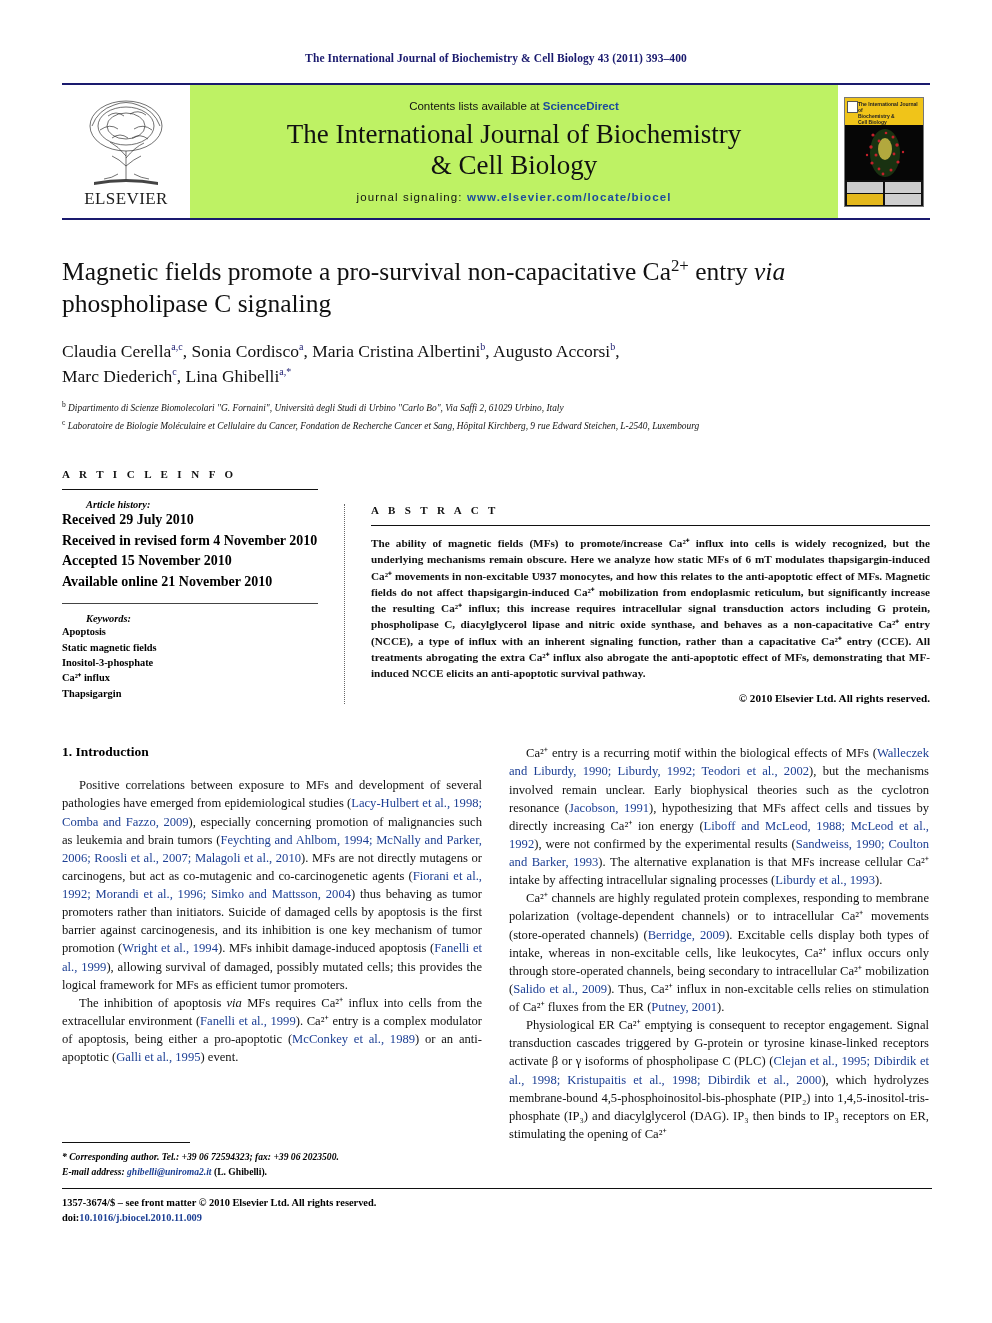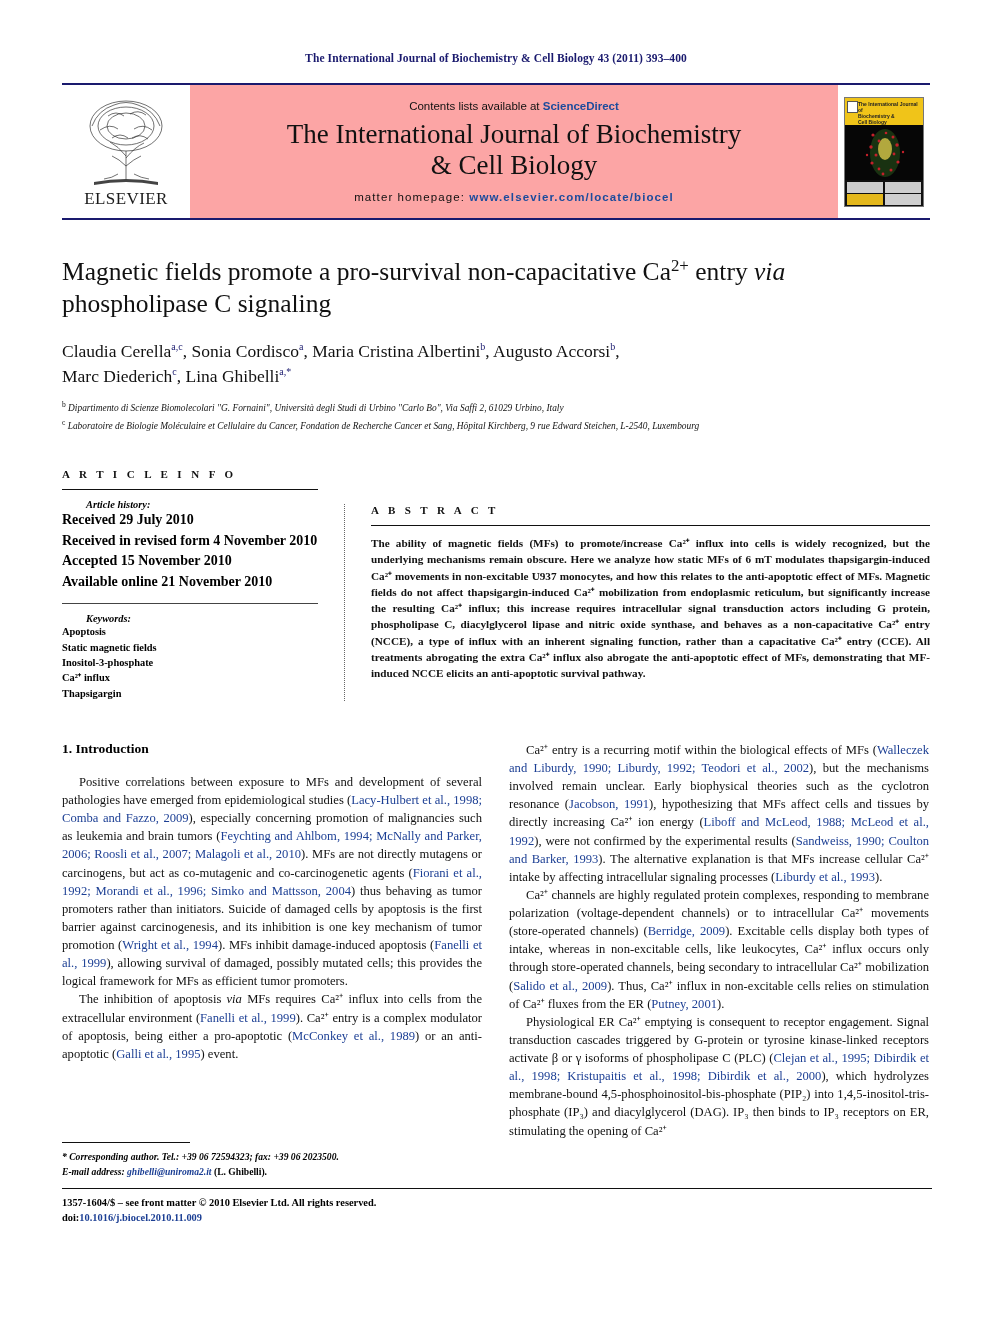--- a/index.html
+++ b/index.html
@@ -58,21 +58,21 @@
   .elsevier-word {
     font-family: "Liberation Serif", serif;
     font-size: 17px;
     letter-spacing: 0.4px;
     color: #1a1a1a;
     font-weight: 400;
     margin-top: 1px;
   }
   .masthead-center {
     flex: 1 1 auto;
-    background: #fca5a5;
+    background: #bef264;
     display: flex;
     flex-direction: column;
     align-items: center;
     justify-content: center;
     padding: 6px 0;
   }
   .contents-line {
     font-family: "Liberation Sans", sans-serif;
     font-size: 11.5px;
     color: #111;
@@ -280,21 +280,21 @@
 
     <div class="masthead-center">
       <div class="contents-line">
         <span>Contents lists available at </span><span class="sd">ScienceDirect</span>
       </div>
       <div class="journal-title">
         <div>The International Journal of Biochemistry</div>
         <div>&amp; Cell Biology</div>
       </div>
       <div class="homepage-line">
-        <span>matter homepage:</span>
+        <span>journal signaling:</span>
         <span class="url">www.elsevier.com/locate/biocel</span>
       </div>
     </div>
 
     <div class="cover-thumb">
       <div class="cover-img">
         <div class="cover-top"></div>
         <div class="cover-sq"></div>
         <div class="cover-top-txt">
           <div>The International Journal of</div>
@@ -371,20 +371,21 @@
       <div class="kw-line">Static magnetic fields</div>
       <div class="kw-line">Inositol-3-phosphate</div>
       <div class="kw-line">Ca²⁺ influx</div>
       <div class="kw-line">Thapsigargin</div>
     </div>
 
     <div class="col-abs vline" style="padding-left:26px;margin-top:36px;">
       <div class="sec-head">A B S T R A C T</div>
       <div class="rule"></div>
       <div class="abstract-text">The ability of magnetic fields (MFs) to promote/increase Ca²⁺ influx into cells is widely recognized, but the underlying mechanisms remain obscure. Here we analyze how static MFs of 6 mT modulates thapsigargin-induced Ca²⁺ movements in non-excitable U937 monocytes, and how this relates to the anti-apoptotic effect of MFs. Magnetic fields do not affect thapsigargin-induced Ca²⁺ mobilization from endoplasmic reticulum, but significantly increase the resulting Ca²⁺ influx; this increase requires intracellular signal transduction actors including G protein, phospholipase C, diacylglycerol lipase and nitric oxide synthase, and behaves as a non-capacitative Ca²⁺ entry (NCCE), a type of influx with an inherent signaling function, rather than a capacitative Ca²⁺ entry (CCE). All treatments abrogating the extra Ca²⁺ influx also abrogate the anti-apoptotic effect of MFs, demonstrating that MF-induced NCCE elicits an anti-apoptotic survival pathway.</div>
+      <div class="copyright">© 2010 Elsevier Ltd. All rights reserved.</div>
     </div>
   </div>
 
   <div class="body-cols">
     <div class="bcol">
       <h2 class="sec-title">1.  Introduction</h2>
       <p class="body">Positive correlations between exposure to MFs and development of several pathologies have emerged from epidemiological studies (<span class="cit" style="color: rgb(28, 63, 148);">Lacy-Hulbert et al., 1998; Comba and Fazzo, 2009</span>), especially concerning promotion of malignancies such as leukemia and brain tumors (<span class="cit" style="color: rgb(28, 63, 148);">Feychting and Ahlbom, 1994; McNally and Parker, 2006; Roosli et al., 2007; Malagoli et al., 2010</span>). MFs are not directly mutagens or carcinogens, but act as co-mutagenic and co-carcinogenetic agents (<span class="cit" style="color: rgb(28, 63, 148);">Fiorani et al., 1992; Morandi et al., 1996; Simko and Mattsson, 2004</span>) thus behaving as tumor promoters rather than initiators. Suicide of damaged cells by apoptosis is the first barrier against carcinogenesis, and its inhibition is one key mechanism of tumor promotion (<span class="cit" style="color: rgb(28, 63, 148);">Wright et al., 1994</span>). MFs inhibit damage-induced apoptosis (<span class="cit" style="color: rgb(28, 63, 148);">Fanelli et al., 1999</span>), allowing survival of damaged, possibly mutated cells; this provides the logical framework for MFs as efficient tumor promoters.</p>
       <p class="body">The inhibition of apoptosis <span class="ital">via</span> MFs requires Ca²⁺ influx into cells from the extracellular environment (<span class="cit" style="color: rgb(28, 63, 148);">Fanelli et al., 1999</span>). Ca²⁺ entry is a complex modulator of apoptosis, being either a pro-apoptotic (<span class="cit" style="color: rgb(28, 63, 148);">McConkey et al., 1989</span>) or an anti-apoptotic (<span class="cit" style="color: rgb(28, 63, 148);">Galli et al., 1995</span>) event.</p>
     </div>
     <div class="bcol">
@@ -399,19 +400,19 @@
     <div class="fn-line">* Corresponding author. Tel.: +39 06 72594323; fax: +39 06 2023500.</div>
     <div class="fn-line">
       <span>E-mail address:</span>
       <span class="fn-mail">ghibelli@uniroma2.it</span>
       <span style="font-style:normal;">(L. Ghibelli).</span>
     </div>
   </div>
 
   <div class="issn-block">
     <div class="issn-rule"></div>
-    <div class="issn-line">1357-1604/$ – see front matter © 2010 Elsevier Ltd. All rights reserved.</div>
+    <div class="issn-line">1357-3674/$ – see front matter © 2010 Elsevier Ltd. All rights reserved.</div>
     <div class="issn-line">
       <span>doi:</span><span class="doi-link">10.1016/j.biocel.2010.11.009</span>
     </div>
   </div>
 
 </div>
 
 </body></html>

